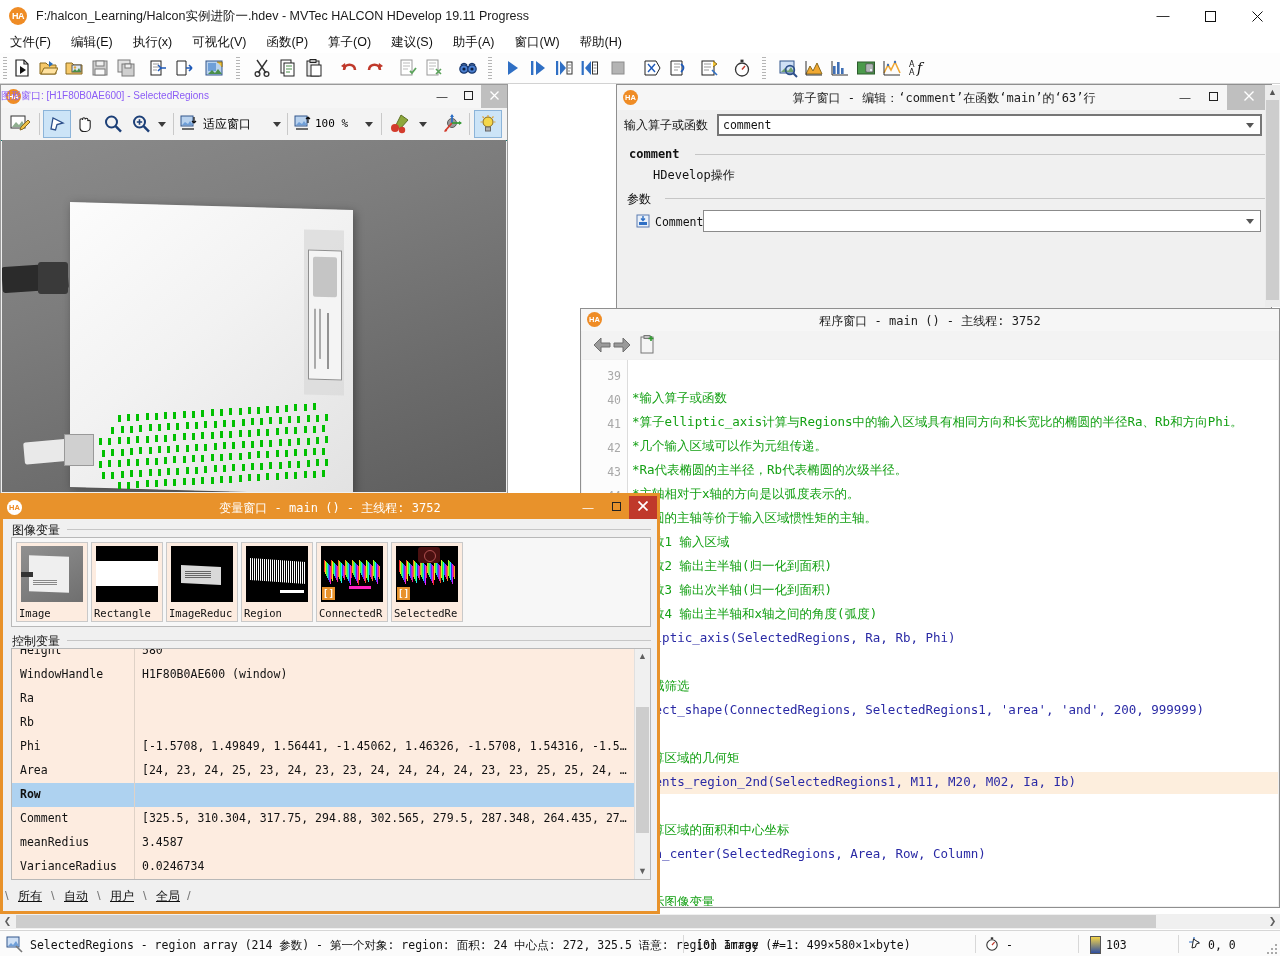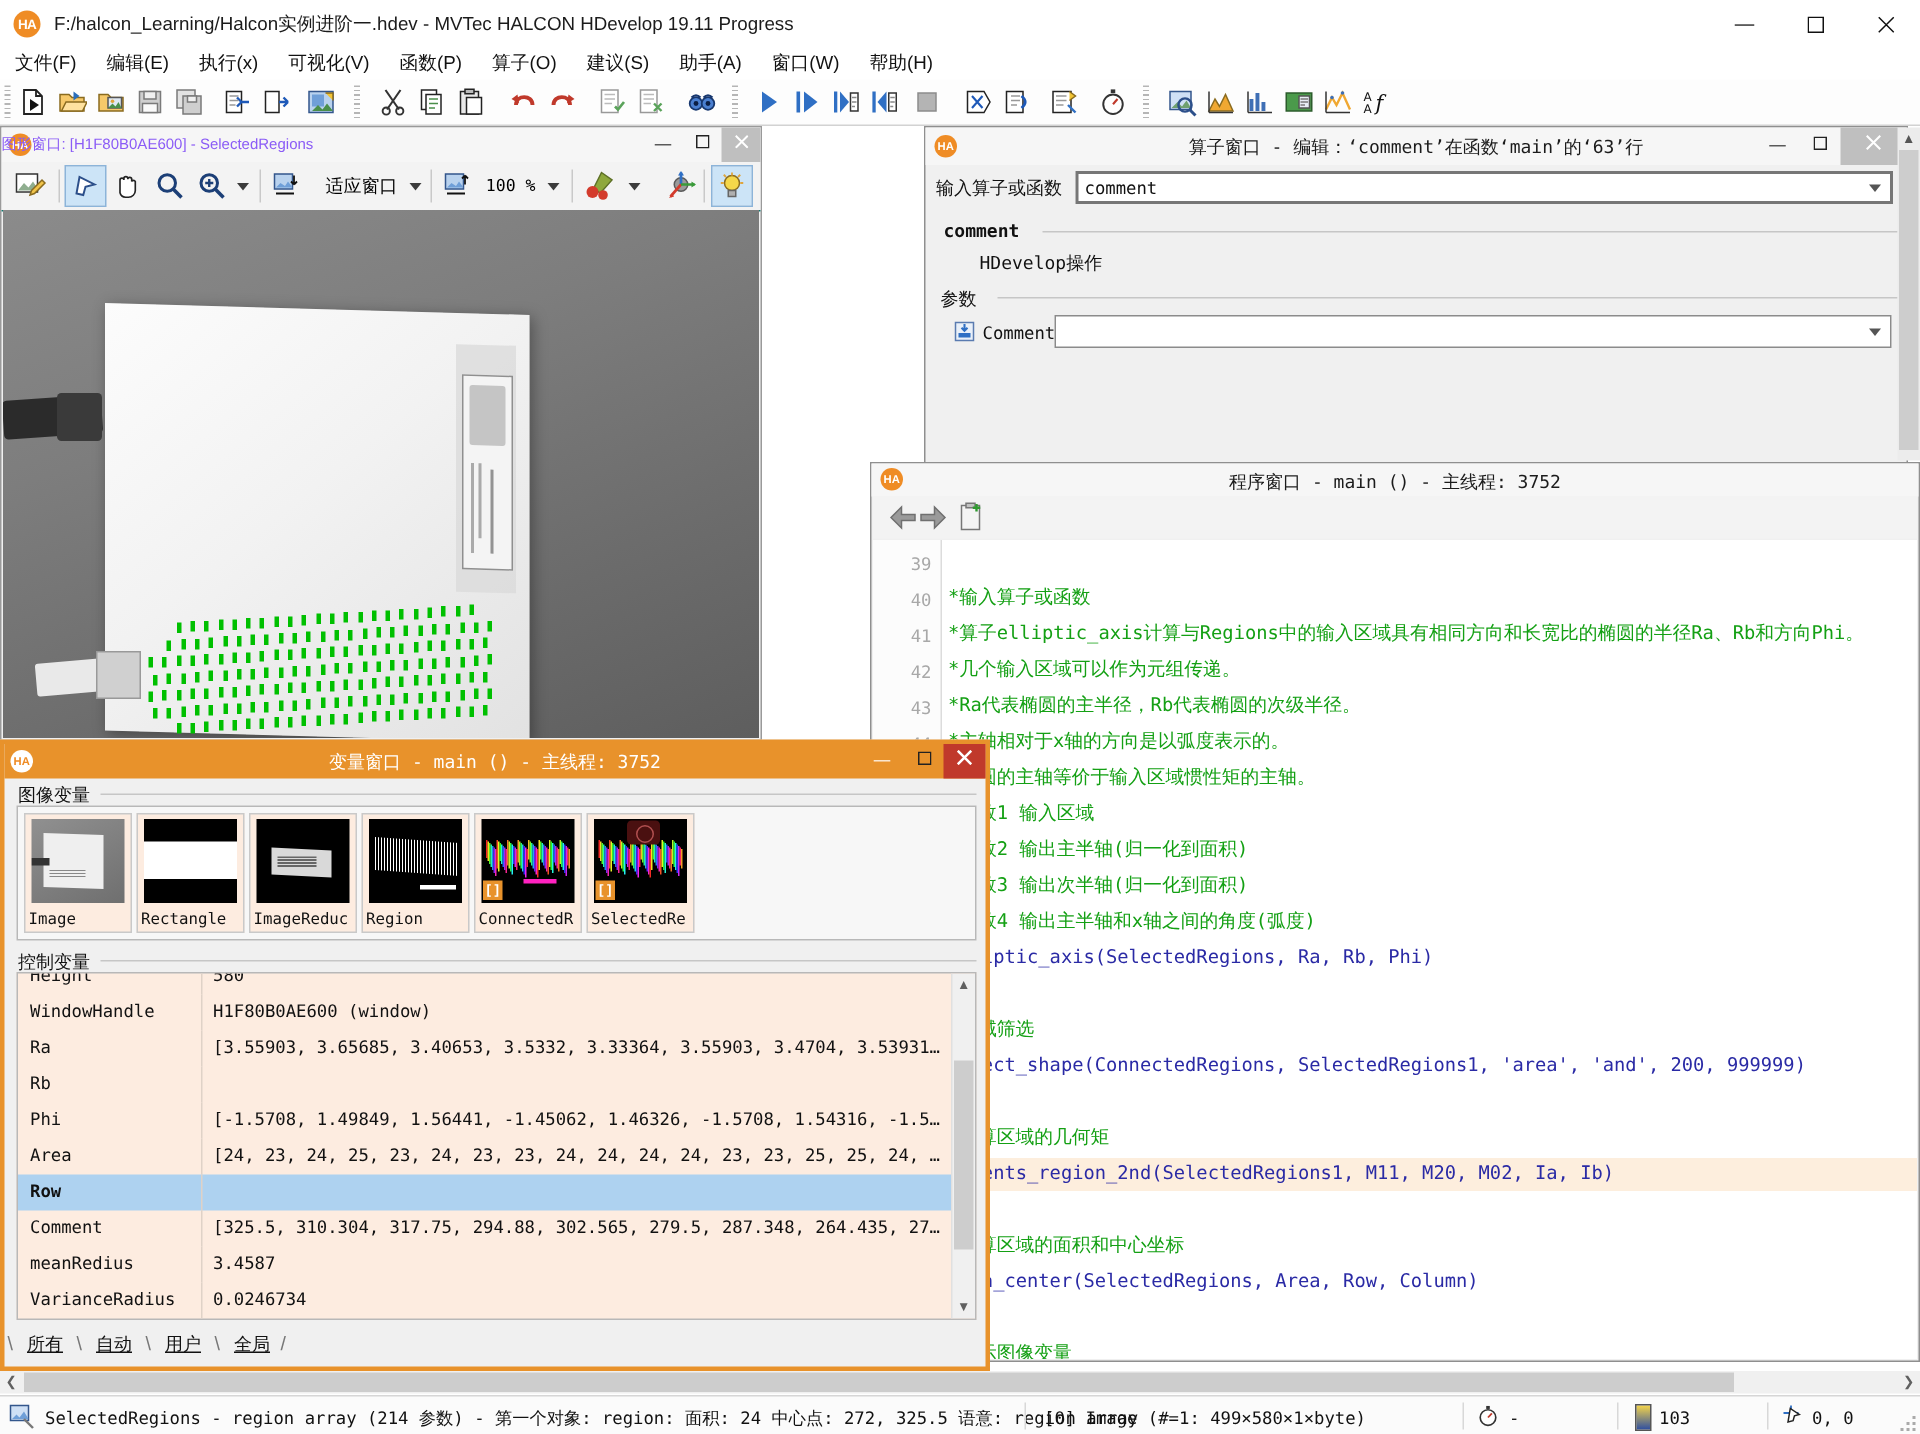--- a/index.html
+++ b/index.html
@@ -33,21 +33,21 @@
   .tb-ico svg{display:block;margin:2px auto;}
   
   #gfx-window{left:0;top:84px;width:508px;height:410px;background:#f0f0f0;border:1px solid #9a9a9a;box-sizing:border-box;}
   #gfx-titlebar{position:absolute;left:0;top:0;width:506px;height:23px;background:#f6f6f6;}
   #gfx-titlebar .ha-logo{position:absolute;left:5px;top:4px;width:15px;height:15px;border-radius:50%;
     background:#ef8c25;color:#fff;font-size:7.5px;font-weight:bold;text-align:center;line-height:15px;}
   #gfx-title-text{position:absolute;left:0;top:4px;width:100%;text-align:left;font-size:10px;color:#8b5cf6;}
   .sw-btn{position:absolute;top:0;width:26px;height:23px;text-align:center;line-height:23px;font-size:11px;color:#222;cursor:default;}
   #gfx-min{right:52px;} #gfx-max{right:26px;}
   #gfx-close{right:0;width:26px;background:#bfbfbf;color:#fff;}
-  #gfx-toolbar{position:absolute;left:0;top:23px;width:506px;height:32px;background:#f3f3f3;border-bottom:1px solid #0f766e;text-align:right;}
+  #gfx-toolbar{position:absolute;left:0;top:23px;width:506px;height:32px;background:#f3f3f3;border-bottom:1px solid #0f766e;}
   .gtb{position:absolute;top:3px;height:26px;cursor:default;}
   .gtb.sel{background:#cce4f7;outline:1px solid #8cb4d9;}
   .gsep{position:absolute;top:5px;width:1px;height:22px;background:#c9c9c9;}
   .combo-arrow{position:absolute;top:50%;margin-top:-2px;width:0;height:0;
      border-left:4px solid transparent;border-right:4px solid transparent;border-top:5px solid #3b3b3b;}
   #gfx-canvas{position:absolute;left:1px;top:55px;width:504px;height:352px;background:#6e6e6e;overflow:hidden;}
   
   #op-window{left:616px;top:84px;width:656px;height:227px;background:#f0f0f0;border:1px solid #8f8f8f;box-sizing:border-box;}
   #op-titlebar{position:absolute;left:0;top:0;width:654px;height:25px;background:#f6f6f6;}
   #op-titlebar .ha-logo{position:absolute;left:6px;top:5px;width:15px;height:15px;border-radius:50%;
@@ -971,21 +971,20 @@
           <div class="cv-val">580</div>
         </div>
         <div class="cv-row" style="top: 14px;">
           <div class="cv-name">WindowHandle</div>
           <div class="cv-div"></div>
           <div class="cv-val">H1F80B0AE600 (window)</div>
         </div>
         <div class="cv-row" style="top: 38px;">
           <div class="cv-name">Ra</div>
           <div class="cv-div"></div>
-          <div class="cv-val">[3.55903, 3.65685, 3.40653, 3.5332, 3.33364, 3.55903, 3.4704, 3.53931…</div>
         </div>
         <div class="cv-row" style="top: 62px;">
           <div class="cv-name">Rb</div>
           <div class="cv-div"></div>
         </div>
         <div class="cv-row" style="top: 86px;">
           <div class="cv-name">Phi</div>
           <div class="cv-div"></div>
           <div class="cv-val">[-1.5708, 1.49849, 1.56441, -1.45062, 1.46326, -1.5708, 1.54316, -1.5…</div>
         </div>

